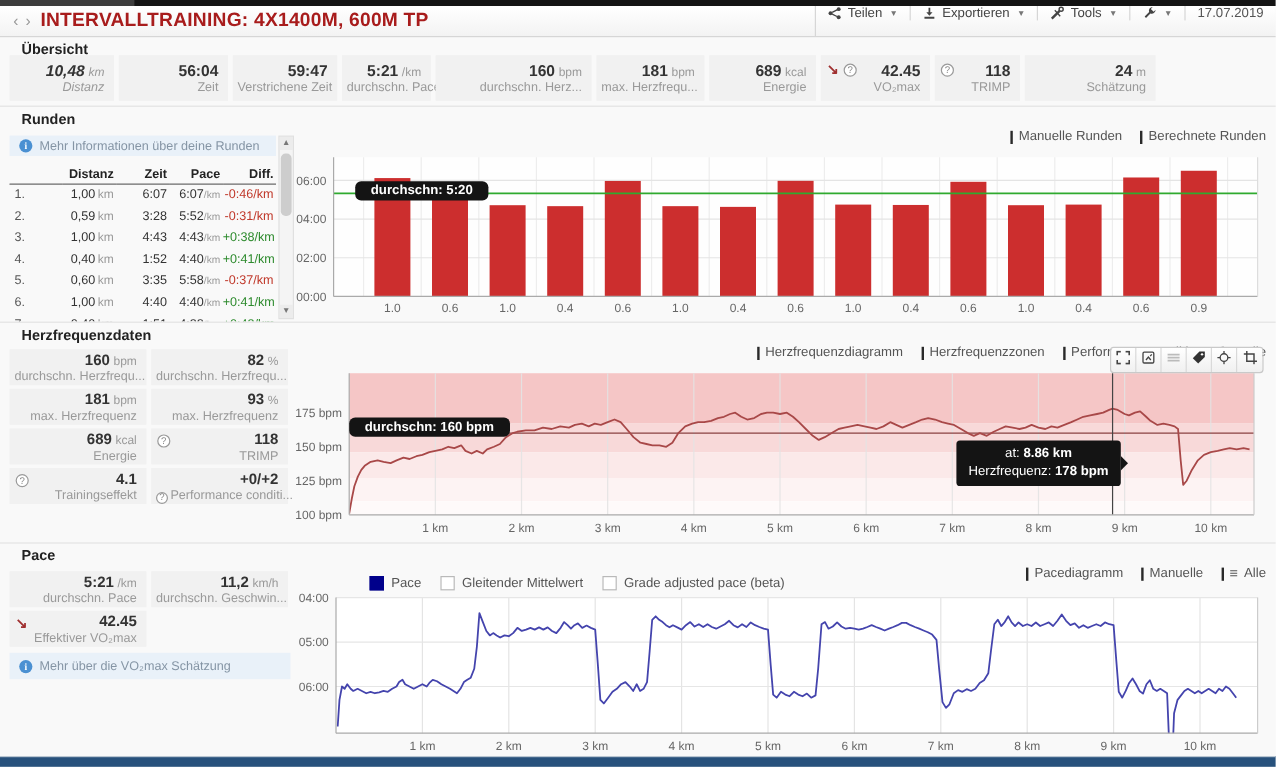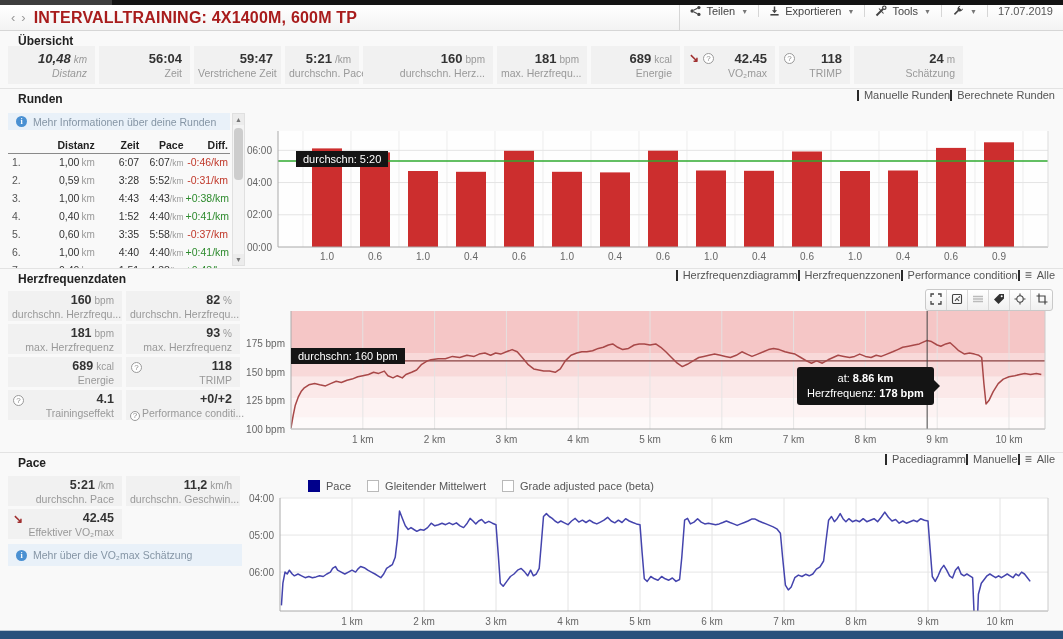--- a/index.html
+++ b/index.html
@@ -62,36 +62,36 @@
   .neg{color:#c0392b}
   .pos{color:#2e8b2e}
 
   
   #laps-scroll{position:absolute;left:232px;top:24px;width:13px;height:153px;background:#f4f4f4;border:1px solid #e0e0e0}
   .sarr{height:11px;font-size:7px;color:#777;text-align:center;line-height:11px;background:#ececec;cursor:pointer}
   .sdown{position:absolute;bottom:0;width:100%}
   .sthumb{position:absolute;left:1px;top:14px;width:9px;height:52px;background:#cdcdcd;border-radius:4px;cursor:pointer}
 
   
-  .seclinks{position:absolute;right:8px;top:0;display:flex;font-size:11px;color:#555}
+  .seclinks{position:absolute;right:8px;top:19px;display:flex;gap:15px;font-size:11px;color:#555}
   .lnk{display:flex;align-items:center;gap:5px;cursor:pointer}
   .lbar{width:2px;height:11px;background:#2a2a2a}
   .hamb{font-size:12px;color:#555;line-height:11px}
 
   
   #hr-toolbar{position:absolute;right:10px;top:20px;display:flex;border:1px solid #c9c9c9;border-radius:3px;background:linear-gradient(#fff,#f0f0f0);z-index:4}
   .tbtn{width:21px;height:20px;display:flex;align-items:center;justify-content:center;border-right:1px solid #d9d9d9;cursor:pointer}
   .tbtn:last-child{border-right:none}
 
   
   .chartsvg{position:absolute;left:0;top:0;pointer-events:none}
   svg .tk{font-size:10px;fill:#666;font-family:"Liberation Sans",sans-serif}
 
   
-  .btt{position:absolute;background:#141414;color:#fff;font-size:11px;font-weight:normal;padding:2px 7px;white-space:nowrap;border-radius:0;z-index:5}
+  .btt{position:absolute;background:#141414;color:#fff;font-size:11px;font-weight:bold;padding:2px 13px;white-space:nowrap;border-radius:5px;z-index:5}
   #lap-tip{left:296px;top:62px}
   #hr-avg-tip{left:291px;top:79px}
   #hr-cursor-tip{left:797px;top:98px;text-align:center;font-weight:normal;padding:4px 10px;border-radius:3px;line-height:15px}
   #hr-cursor-tip b{font-weight:bold}
   #hr-cursor-tip:after{content:"";position:absolute;right:-6px;top:50%;margin-top:-6px;border-left:6px solid #141414;border-top:6px solid transparent;border-bottom:6px solid transparent}
 
   
   #pace-legend{position:absolute;left:308px;top:27px;display:flex;gap:16px;align-items:center;font-size:11px;color:#555;z-index:4}
   .lgi{display:flex;gap:6px;align-items:center;cursor:pointer}
   .lgb{width:12px;height:12px;border:1px solid #b9b9b9;background:#fff}

